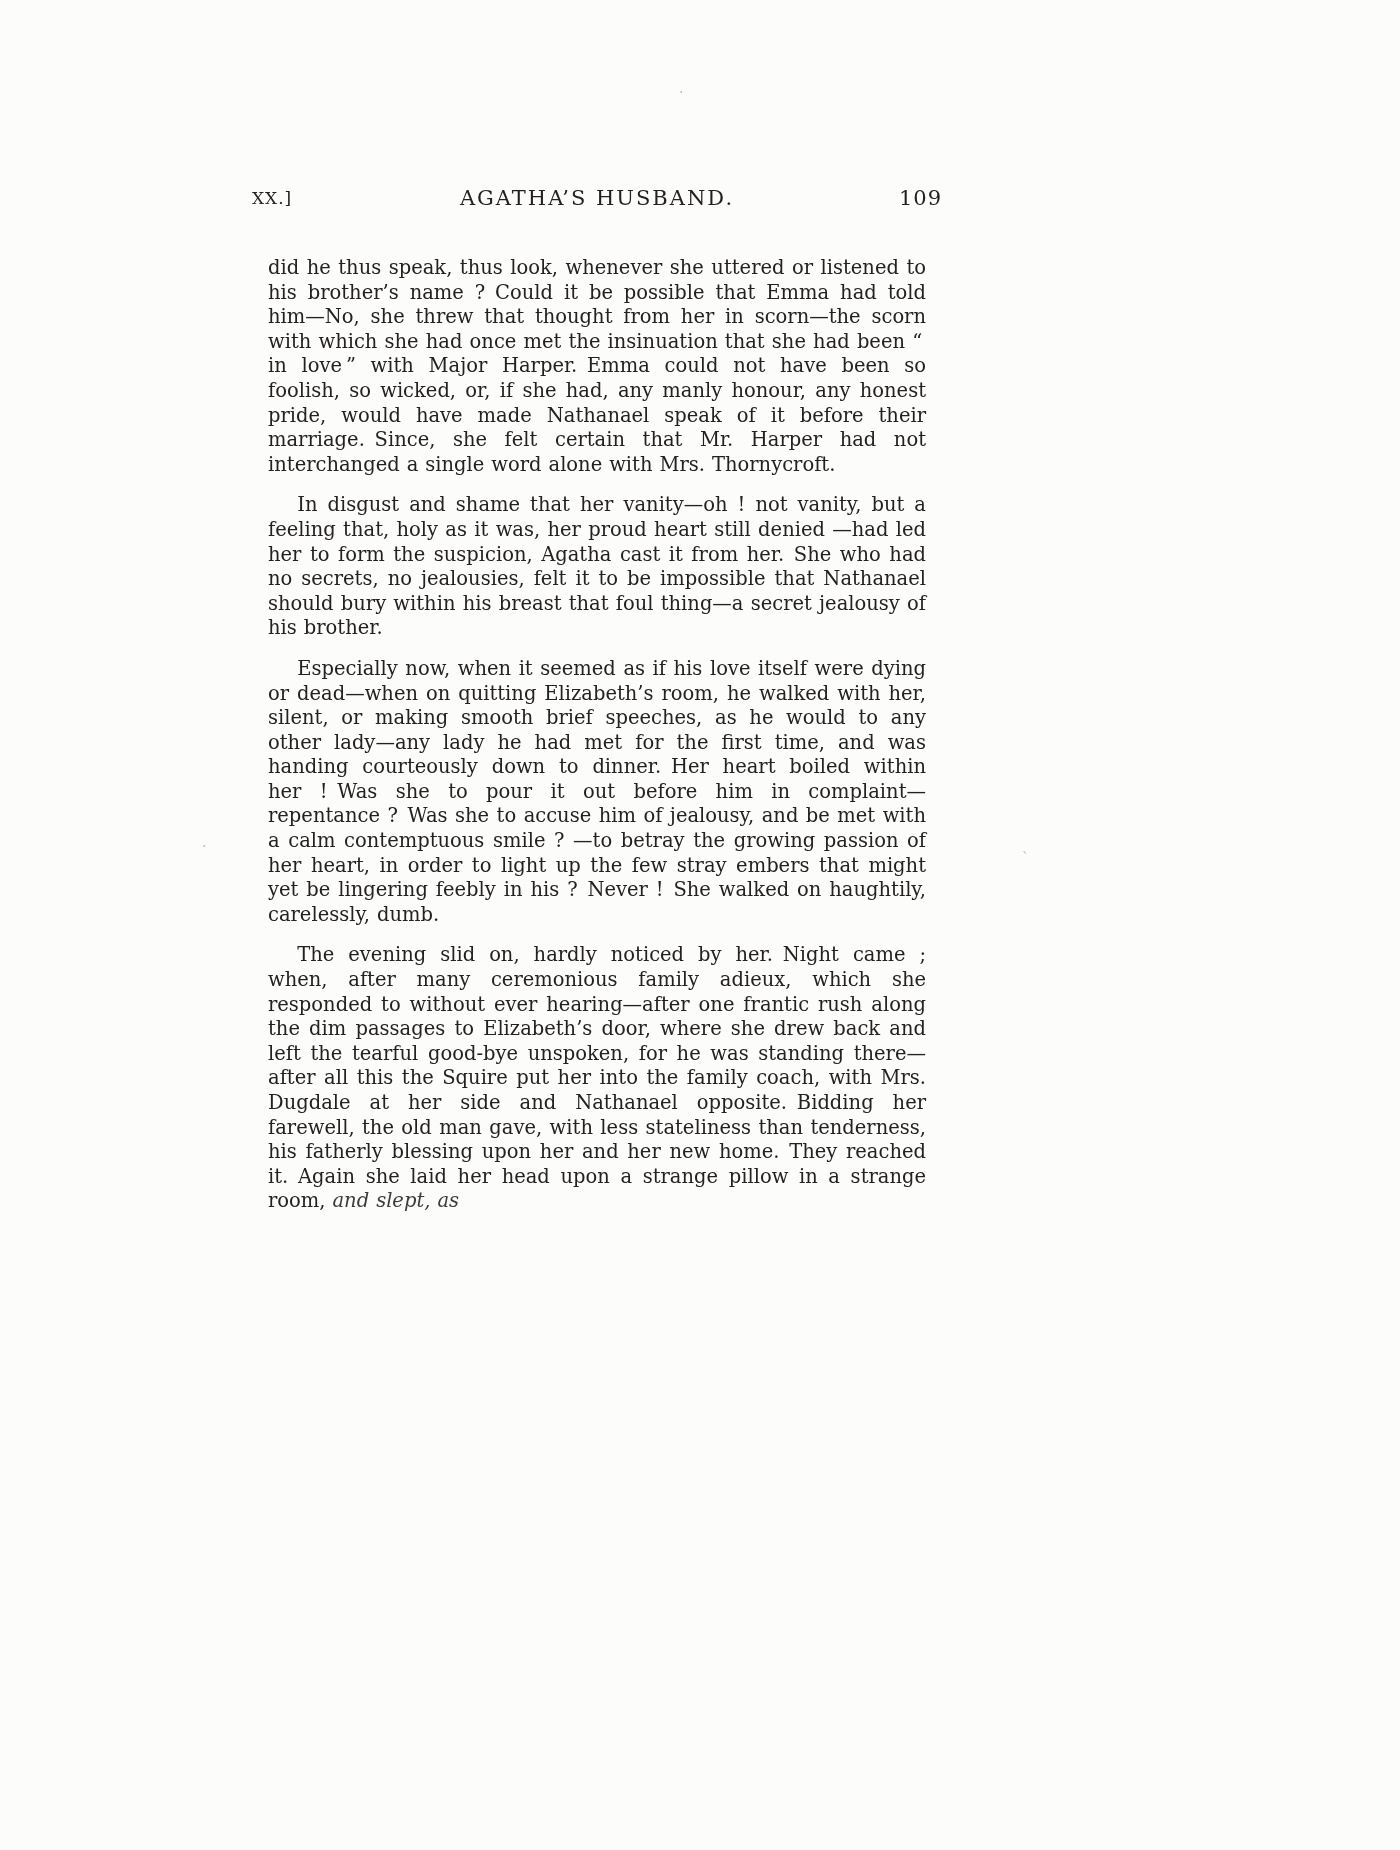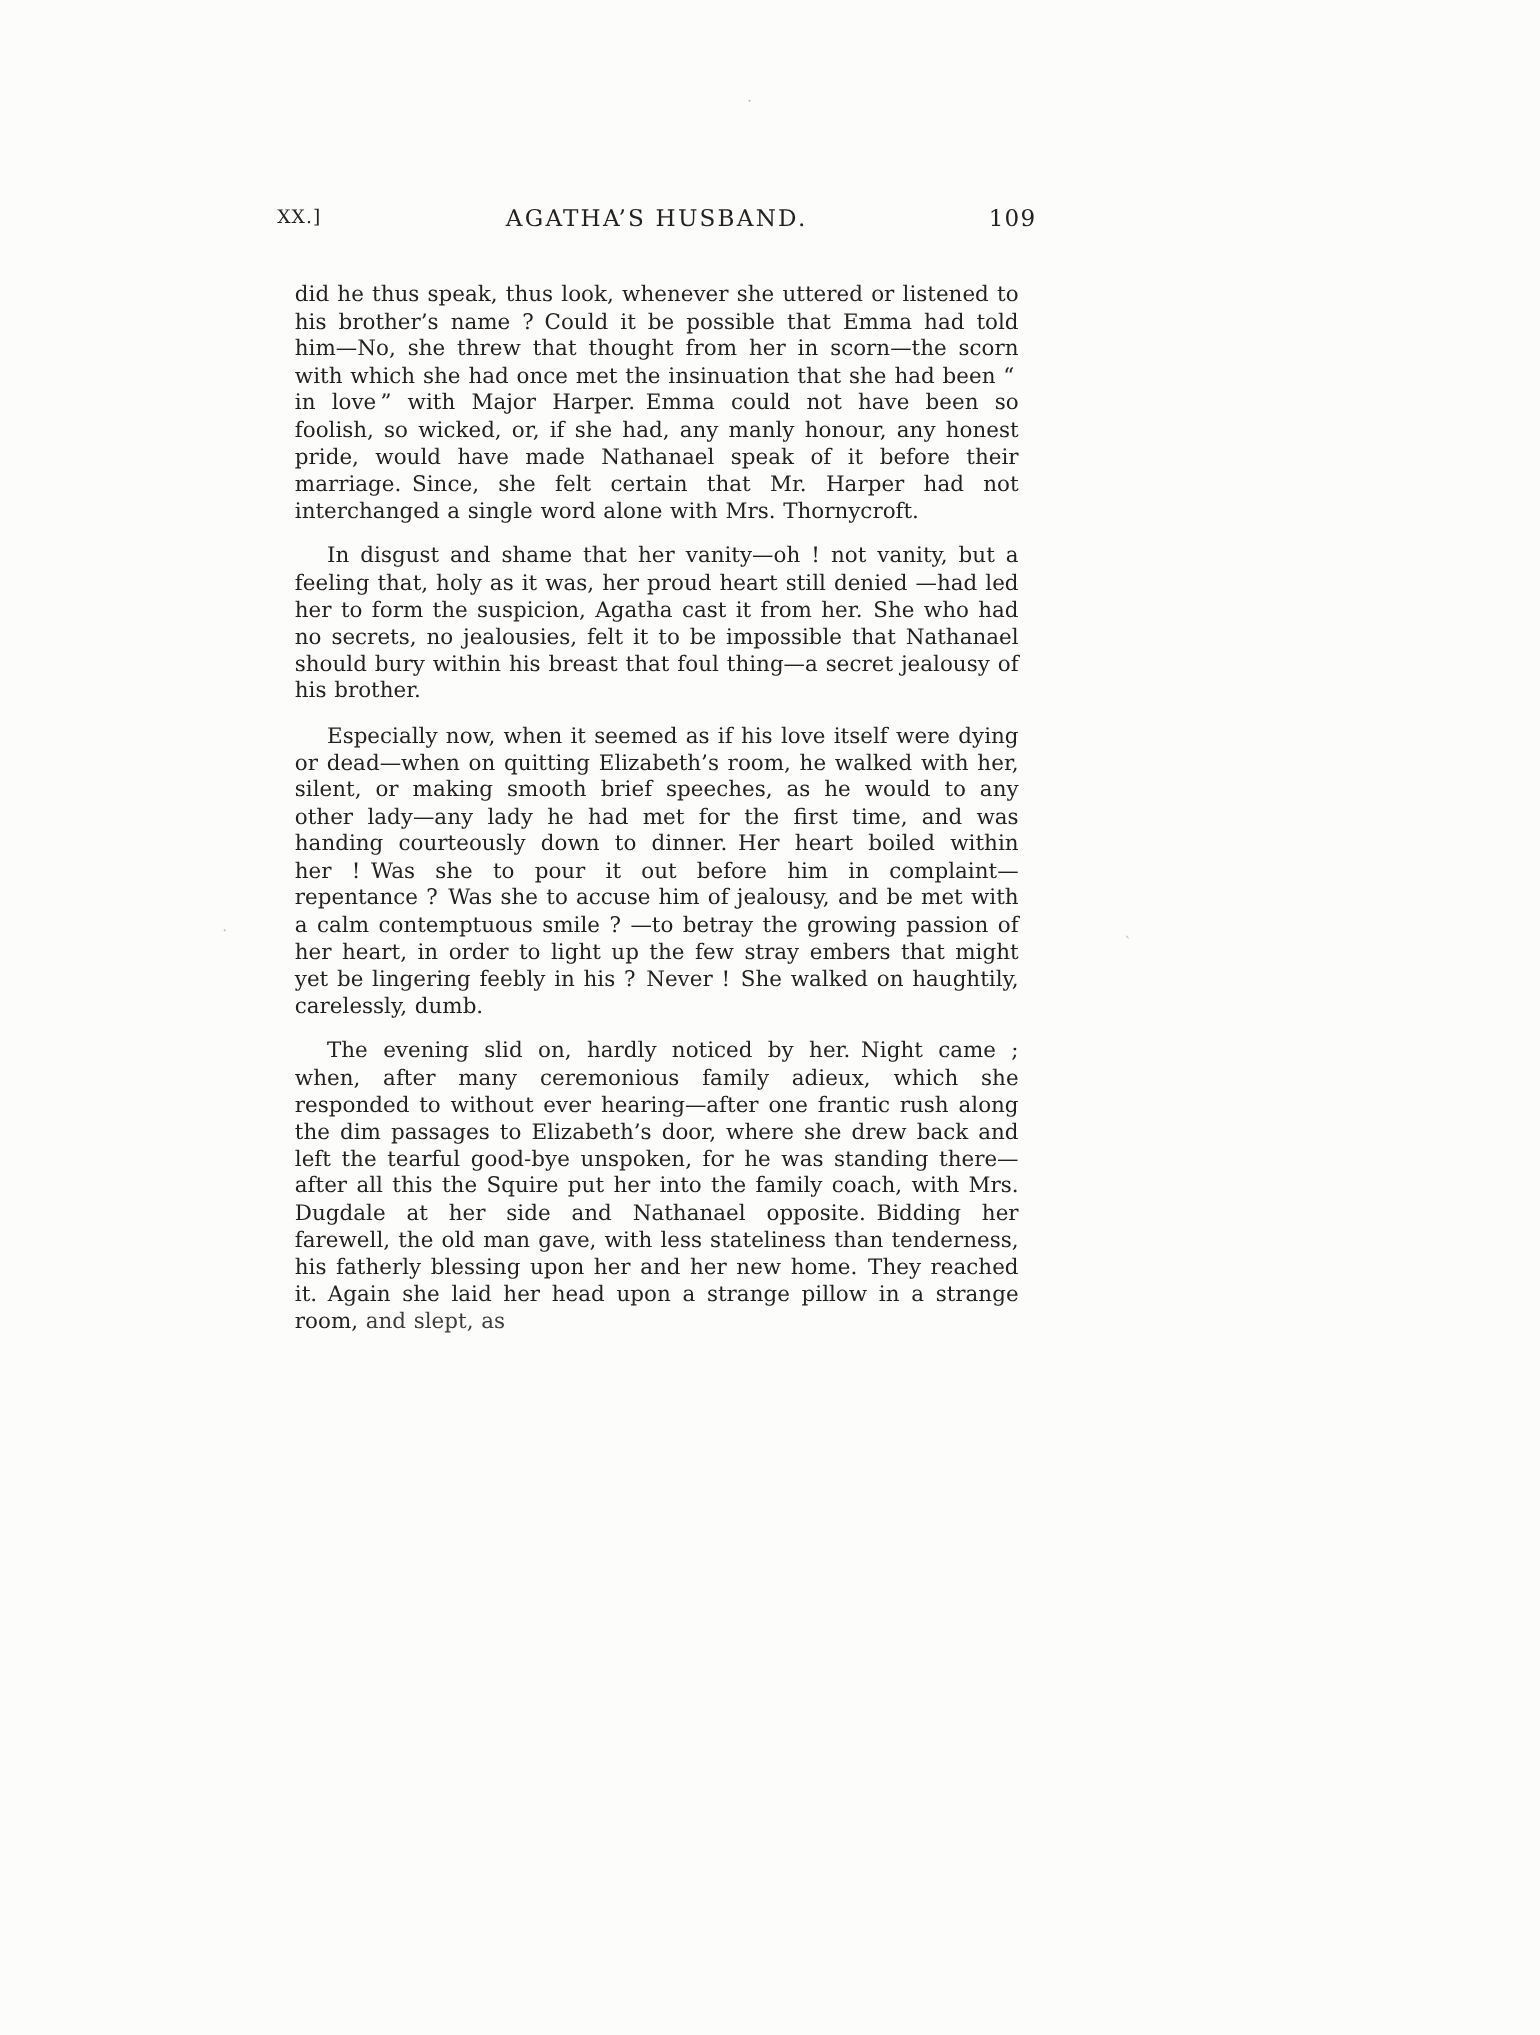--- a/index.html
+++ b/index.html
@@ -56,20 +56,21 @@
   .text-block p {
     margin: 16px;
     padding: 0;
   }
   .text-block p.indent {
     text-indent: 1.5em;
   }
   .italic {
   }
   .smudge {
+    font-style: italic;
     filter: blur(0.6px);
     opacity: 0.88;
   }
   
   .artifact {
     position: absolute;
     color: #8a8884;
     opacity: 0.55;
     font-size: 14px;
     pointer-events: none;

